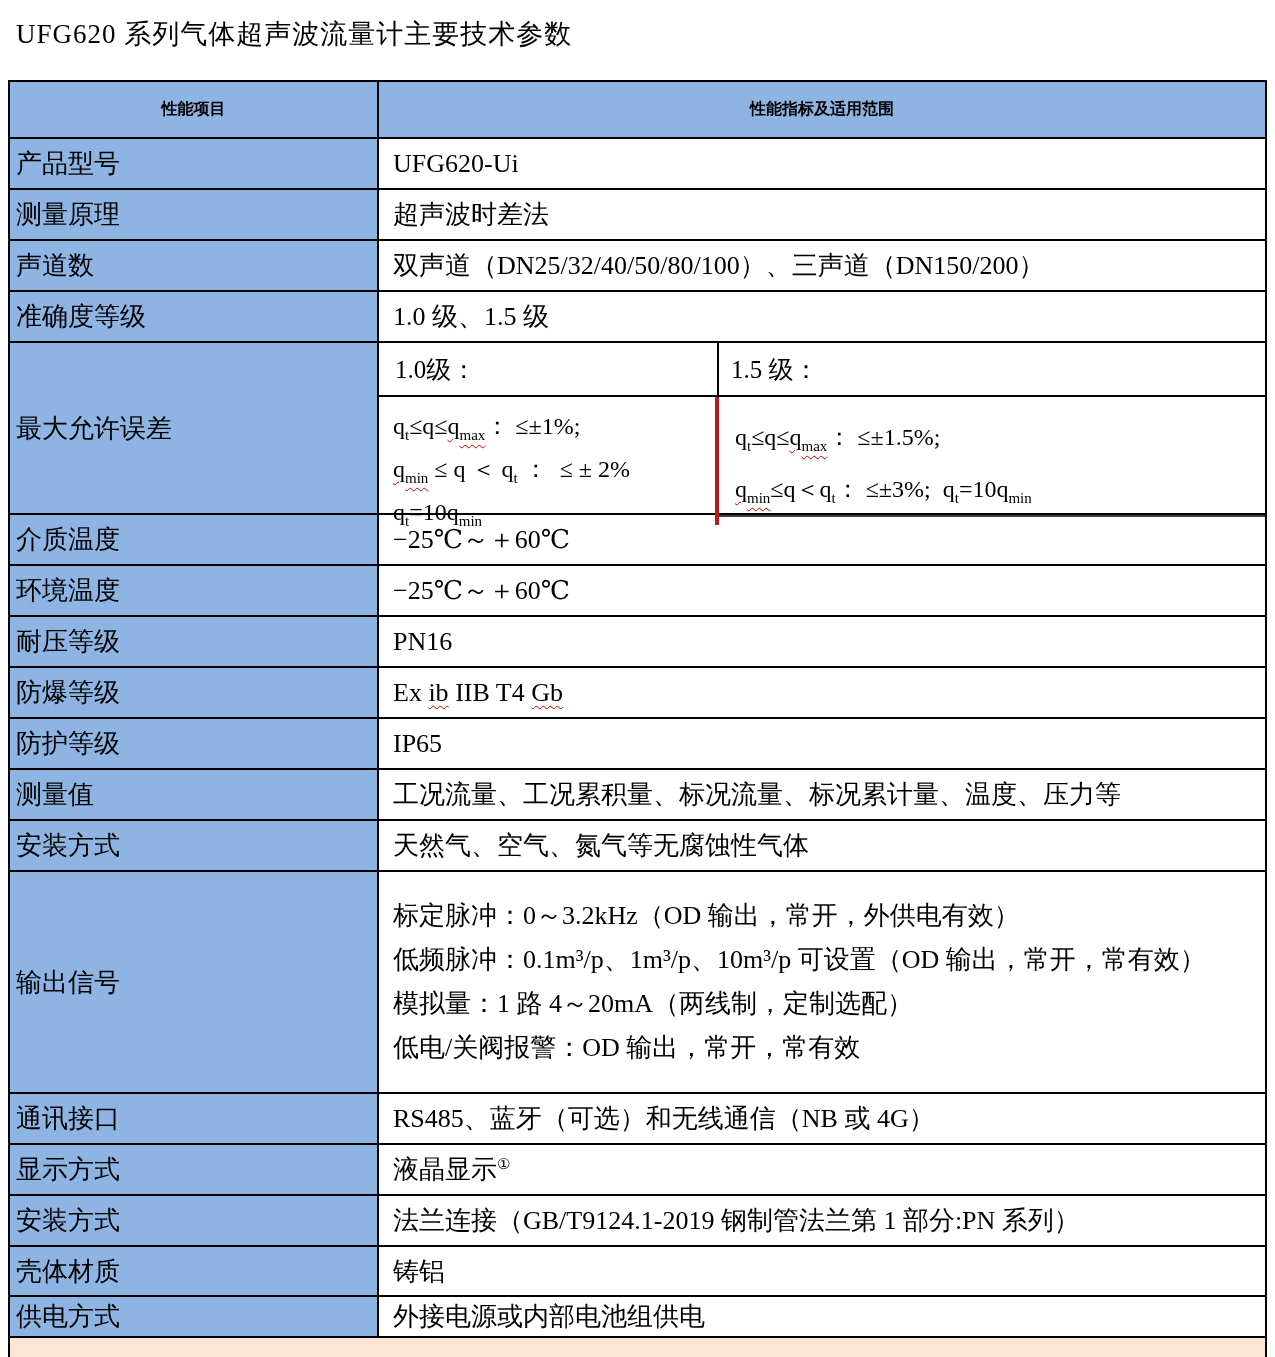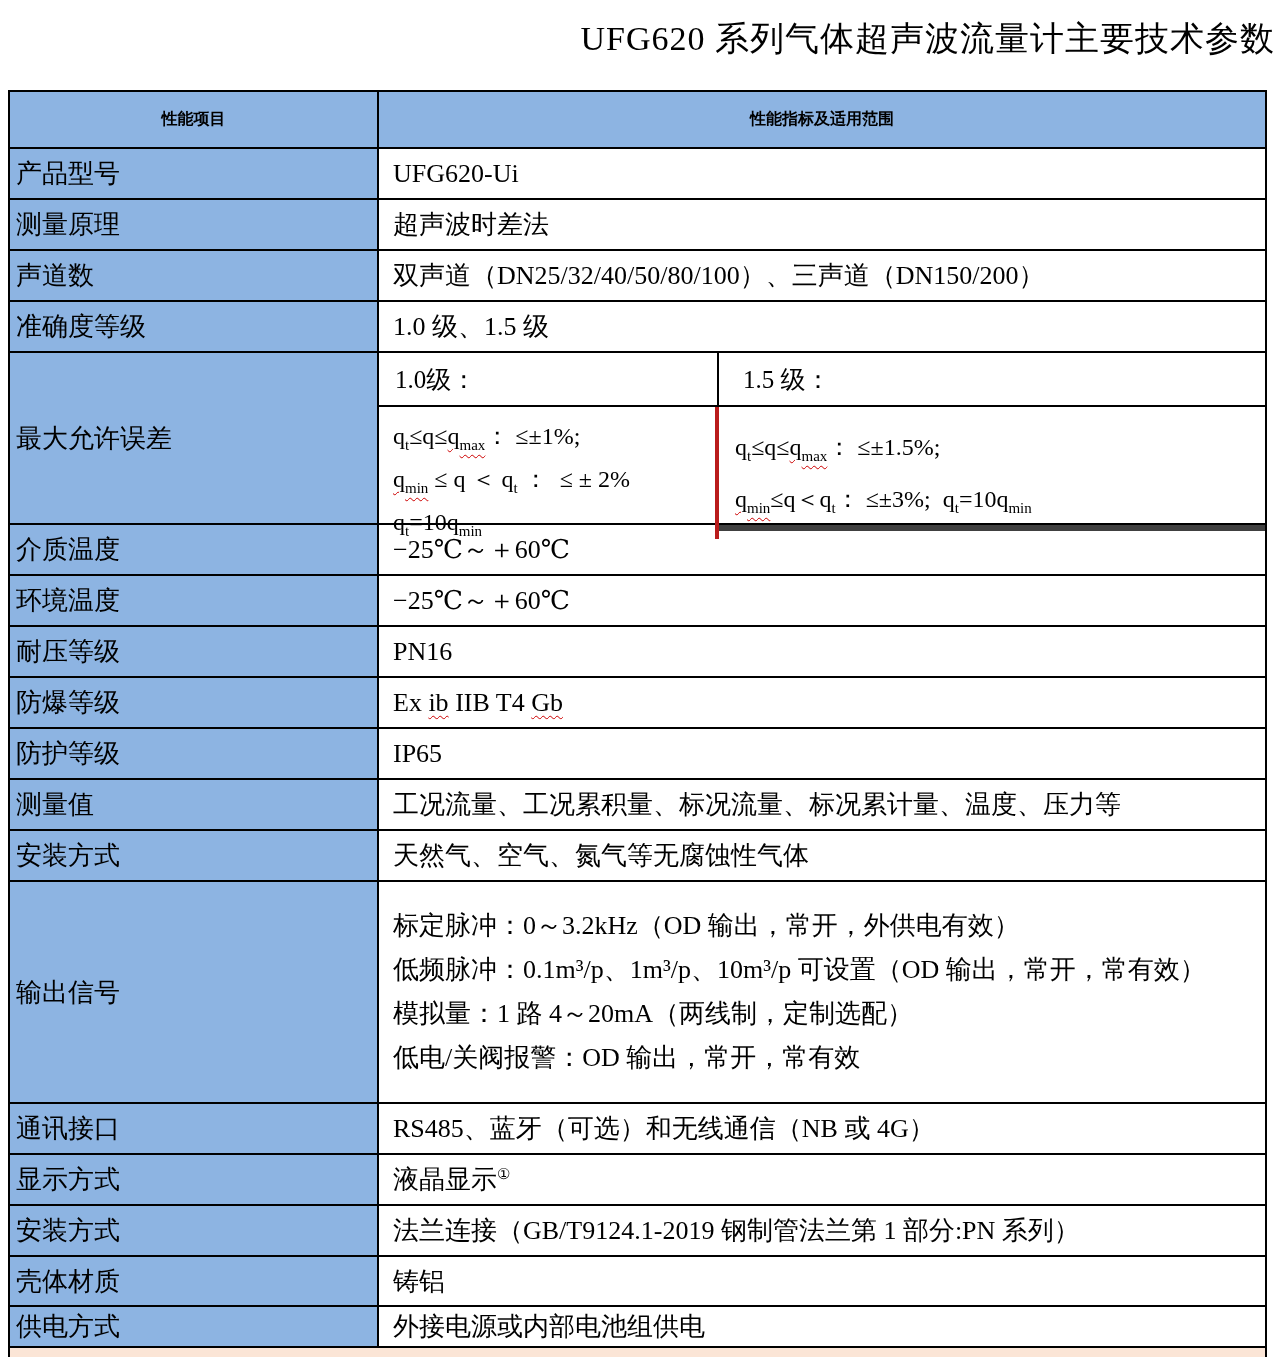--- a/index.html
+++ b/index.html
@@ -2,21 +2,21 @@
 <html><head>
 <meta charset="utf-8">
 <style>
   * { box-sizing: border-box; }
   html,body { margin:0; padding:0; }
   body {
     width:1275px; height:1357px; overflow:hidden; background:#fff; color:#000;
     font-family:"Liberation Serif","DejaVu Serif",serif;
   }
   .title {
-    margin:16px 0 0 16px; text-align:right; font-size:34px; font-weight:400; letter-spacing:1px;
+    margin:16px 0 0 16px; text-align:left; font-size:27px; font-weight:400; letter-spacing:1px;
   }
   table.spec {
     border-collapse:collapse; table-layout:fixed; width:1259px; margin:28px 0 0 8px;
   }
   col.c1 { width:369px; }
   td, th { border:2px solid #000; vertical-align:middle; }
   th {
     background:#8DB4E2; font-size:16px; font-weight:700; text-align:center; padding:0;
   }
   tr.hdr   { height:57px; }
@@ -34,24 +34,24 @@
   
   td.nest { padding:0; vertical-align:top; }
   .nested {
     display:grid; height:168px;
     grid-template-columns:340px 1fr;
     grid-template-rows:54px 1fr 8px;
   }
   .nA { grid-area:1/1/2/2; border-right:2px solid #000000; border-bottom:2px solid #000;
         font-size:25px; padding:10px 0 0 16px; }
   .nB { grid-area:1/2/2/3; border-bottom:2px solid #000;
-        font-size:25px; padding:10px 0 0 24px; }
+        font-size:25px; padding:10px 0 0 12px; }
   .nC { grid-area:2/1/4/2; border-right:4px solid #b91c1c;
         font-size:24px; padding:8px 4px 0 14px; }
-  .nD { grid-area:2/2/3/3; border-bottom:6px solid #404040;
+  .nD { grid-area:2/2/3/3; border-bottom:2px solid #404040;
         font-size:24px; padding:14px 8px 0 16px; }
   .fline { white-space:pre-wrap; line-height:43px; }
   .nD .fline { line-height:52px; }
   sub { font-size:15px; line-height:0; vertical-align:-6px; }
   sup { font-size:15px; line-height:0; vertical-align:9px; }
   .wavy {
     text-decoration-line:underline; text-decoration-style:wavy;
     text-decoration-color:#C00; text-decoration-thickness:1px; text-underline-offset:4px;
   }
   td.footnote { background:#FBE5D6; }

